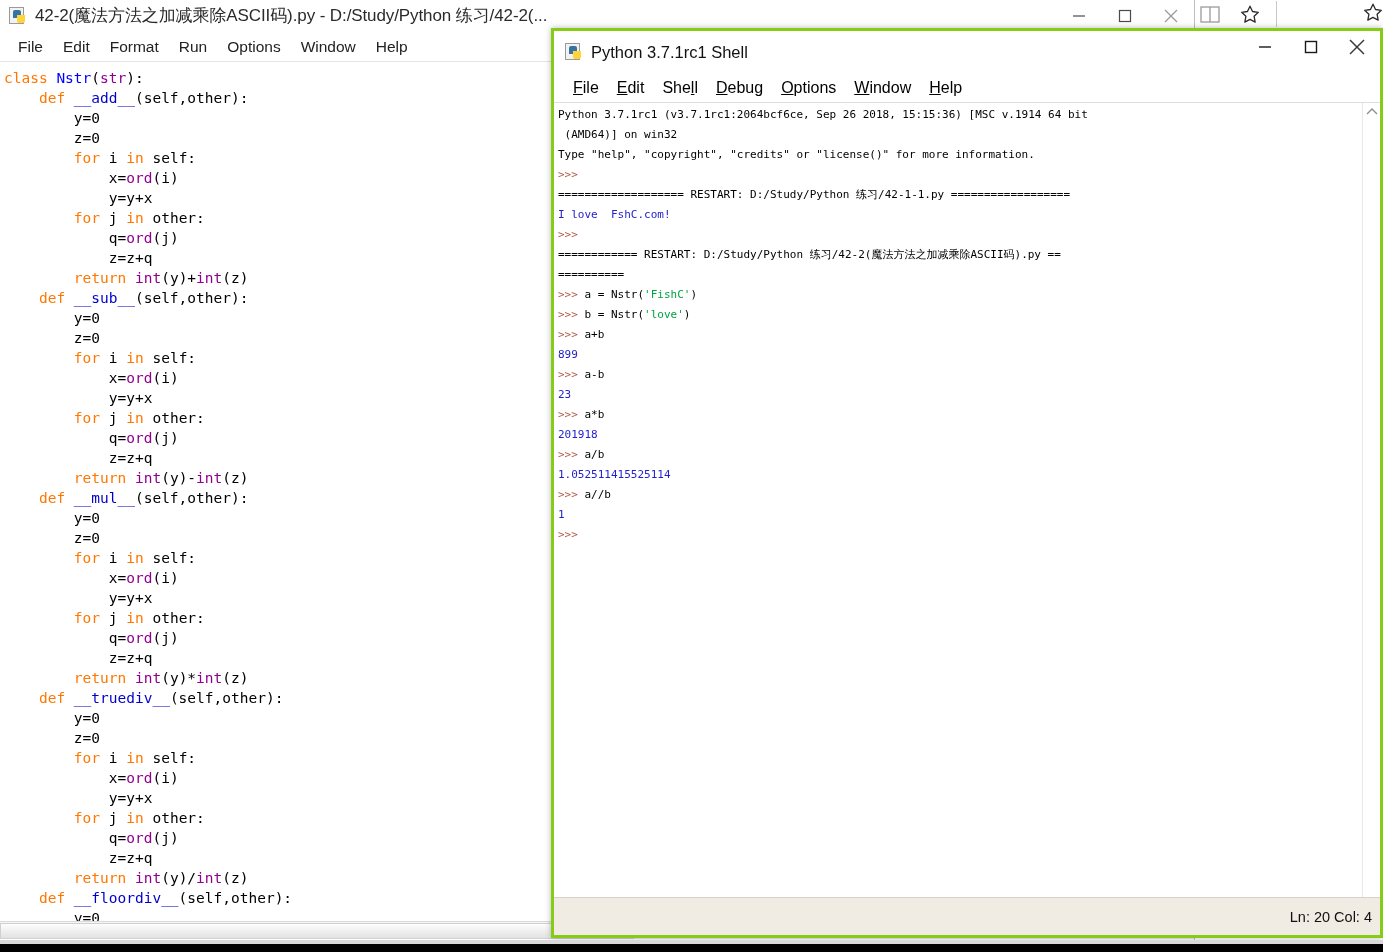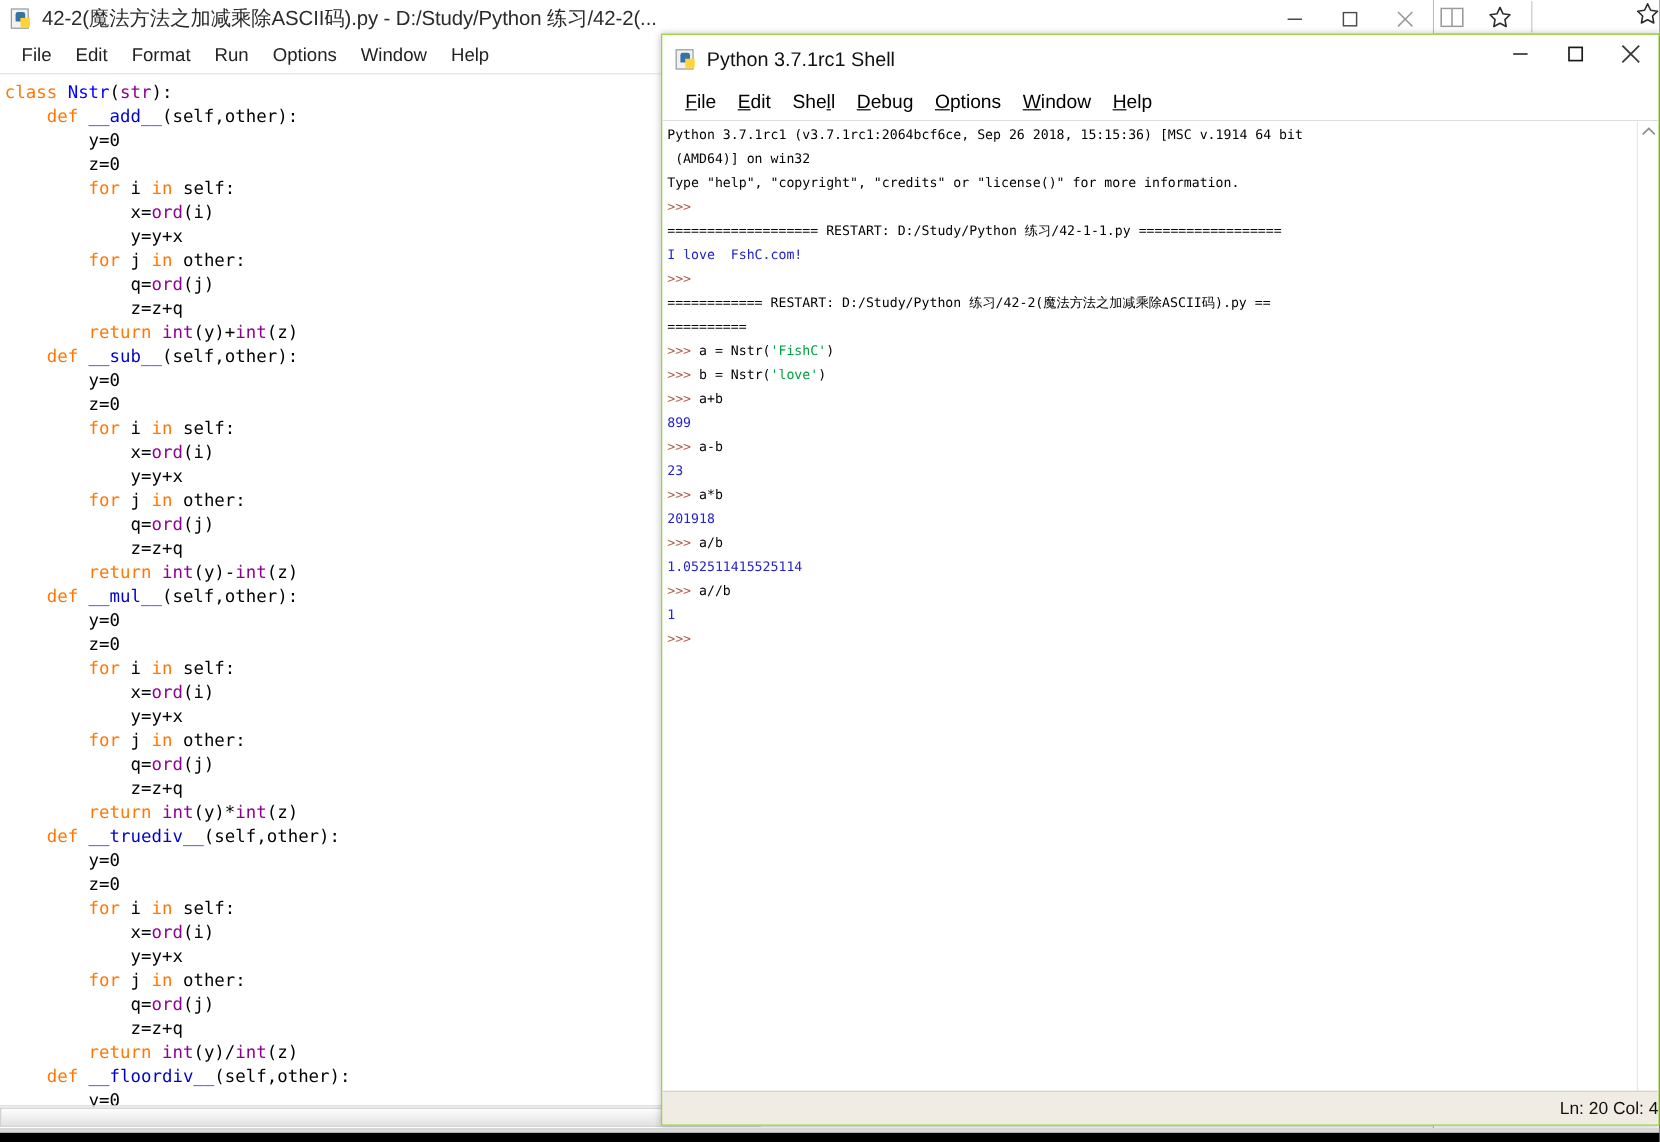--- a/index.html
+++ b/index.html
@@ -153,21 +153,21 @@
     background: linear-gradient(#fdfdfd, #e2e2e2);
     border: 1px solid #d0d0d0;
   }
 
   
   #shell-window {
     position: absolute;
     top: 28px; left: 551px;
     width: 832px; height: 910px;
     background: #ffffff;
-    border: 1px solid #84cc16;
+    border: 3px solid #84cc16;
     box-shadow: 0 0 6px rgba(0,0,0,0.28);
     overflow: hidden;
   }
   #shell-titlebar {
     position: relative;
     height: 42px;
     background: #ffffff;
     display: flex;
     align-items: center;
     padding-left: 10px;
@@ -224,27 +224,27 @@
     border-left: 1px solid #e8e8e8;
   }
   #shell-vscroll .arrow {
     width: 18px; height: 18px;
     display: flex; align-items:center; justify-content:center;
     color: #8d8d8d;
   }
   #shell-statusbar {
     position: absolute;
     left: 0; bottom: 0;
-    width: 830px; height: 28px;
+    width: 830px; height: 38px;
     background: #f0ece4;
     border-top: 1px solid #d6d2ca;
     display: flex;
     align-items: center;
     justify-content: flex-end;
-    padding-right: 0;
+    padding-right: 12px;
   }
   #shell-statusbar .st {
     font-size: 14.5px;
     color: #111;
     font-family: "Liberation Sans", sans-serif;
   }
 
   
   #taskbar {
     position: absolute;

